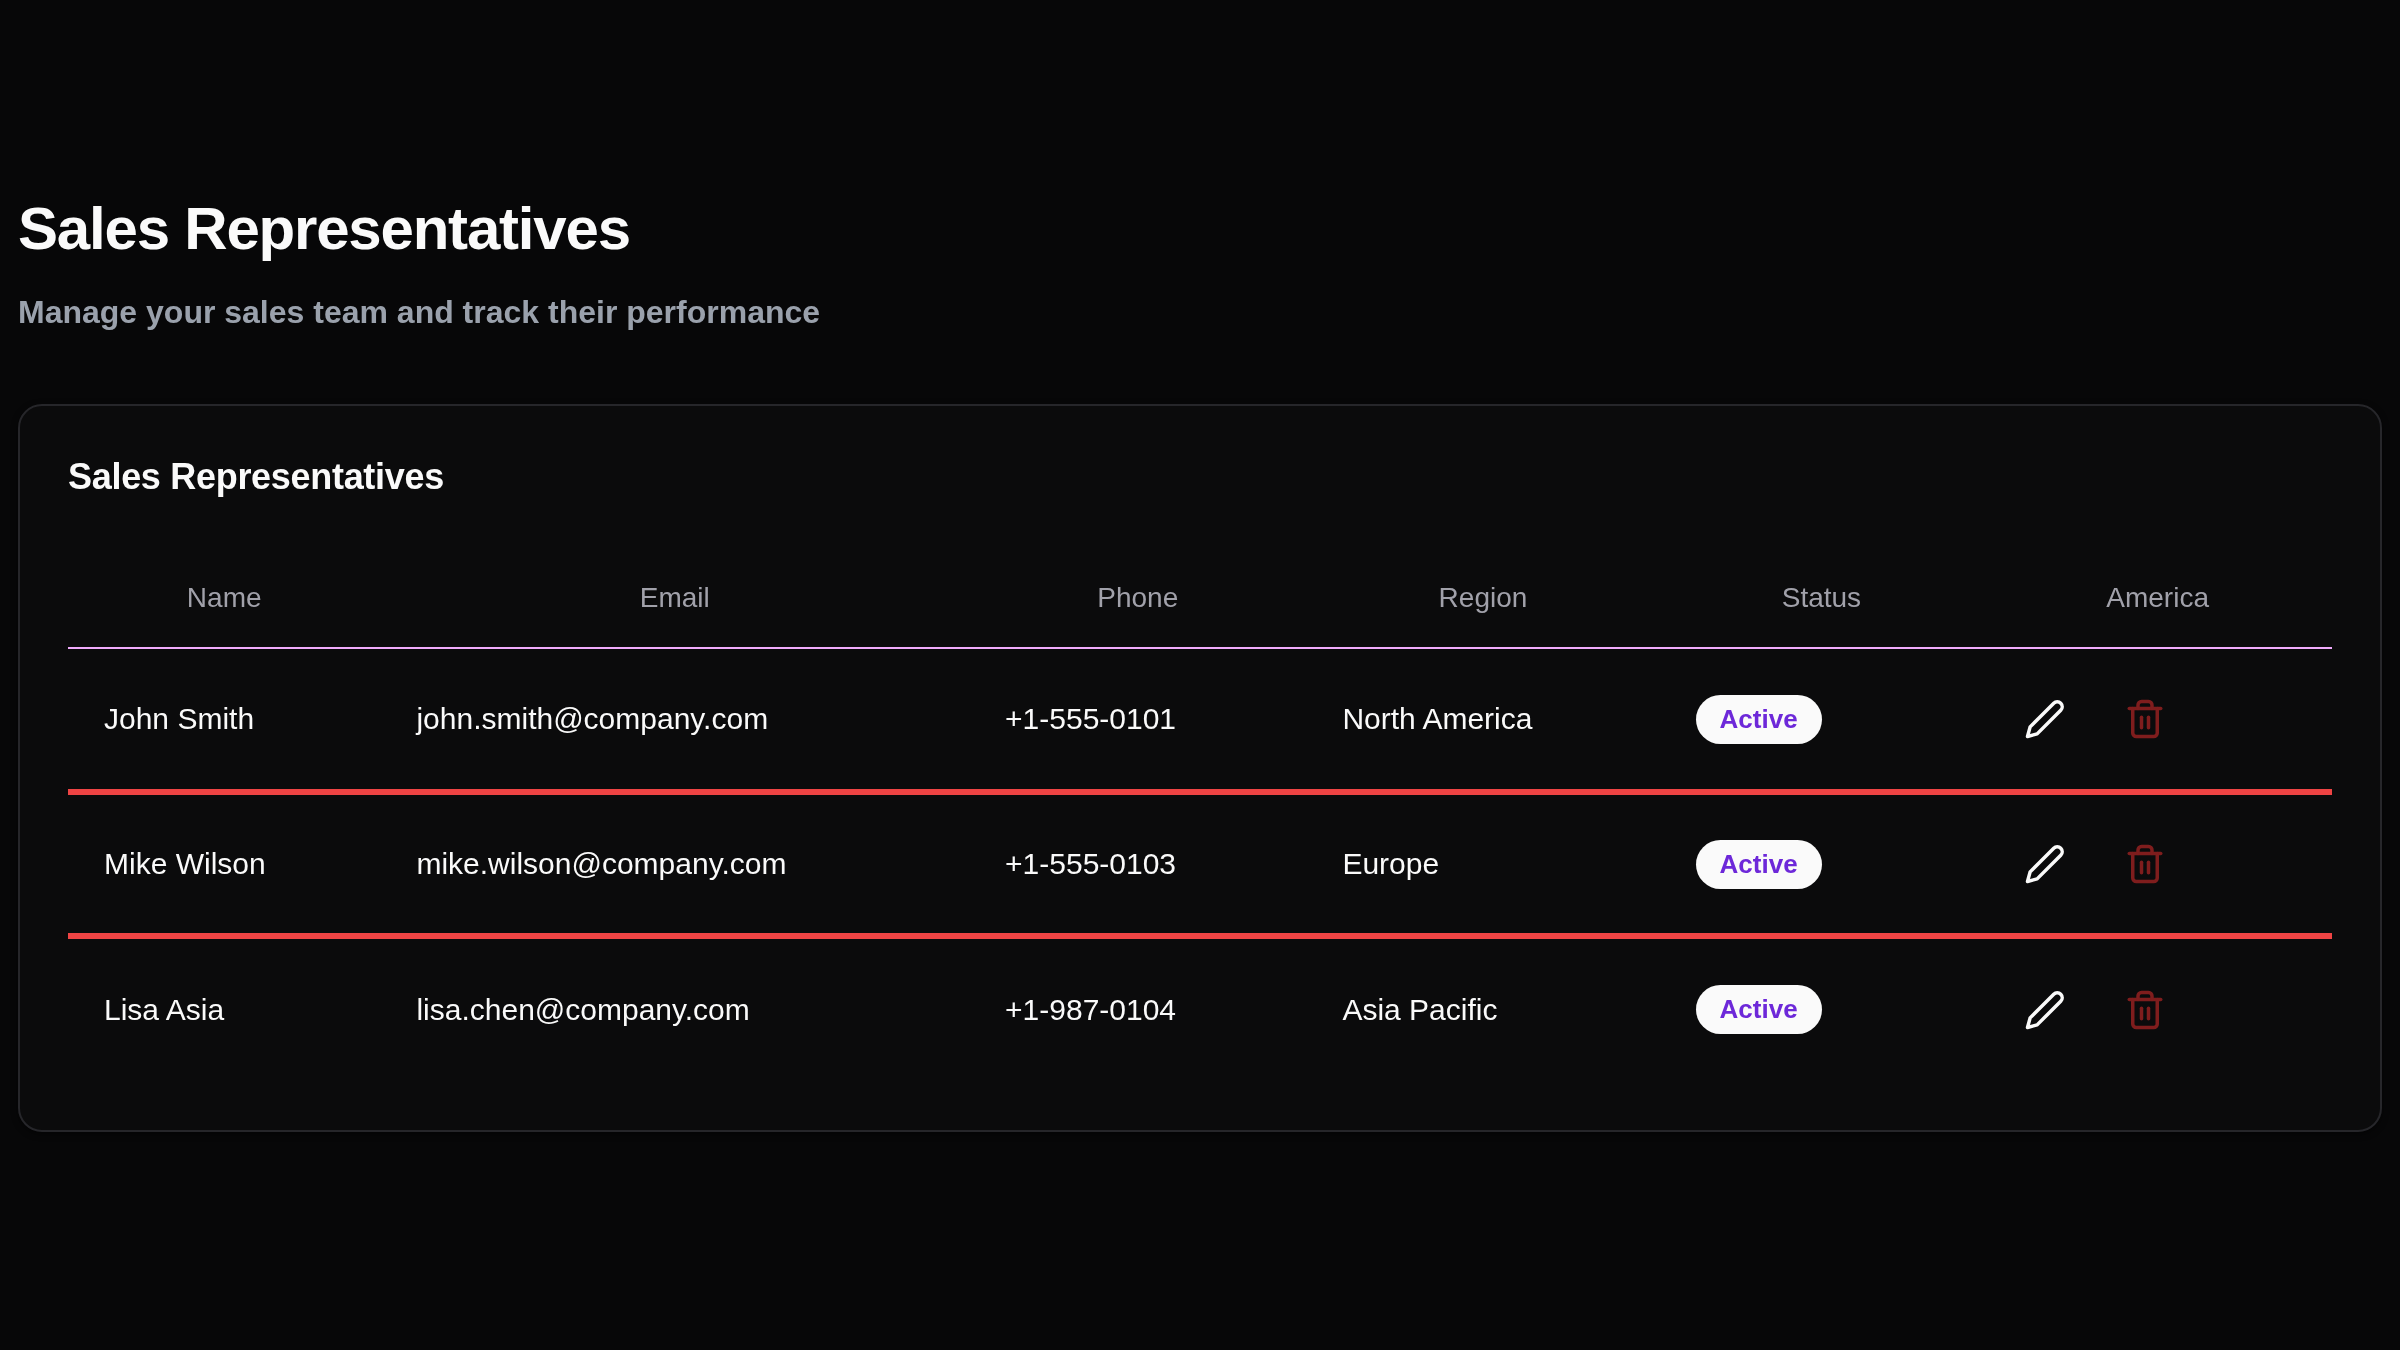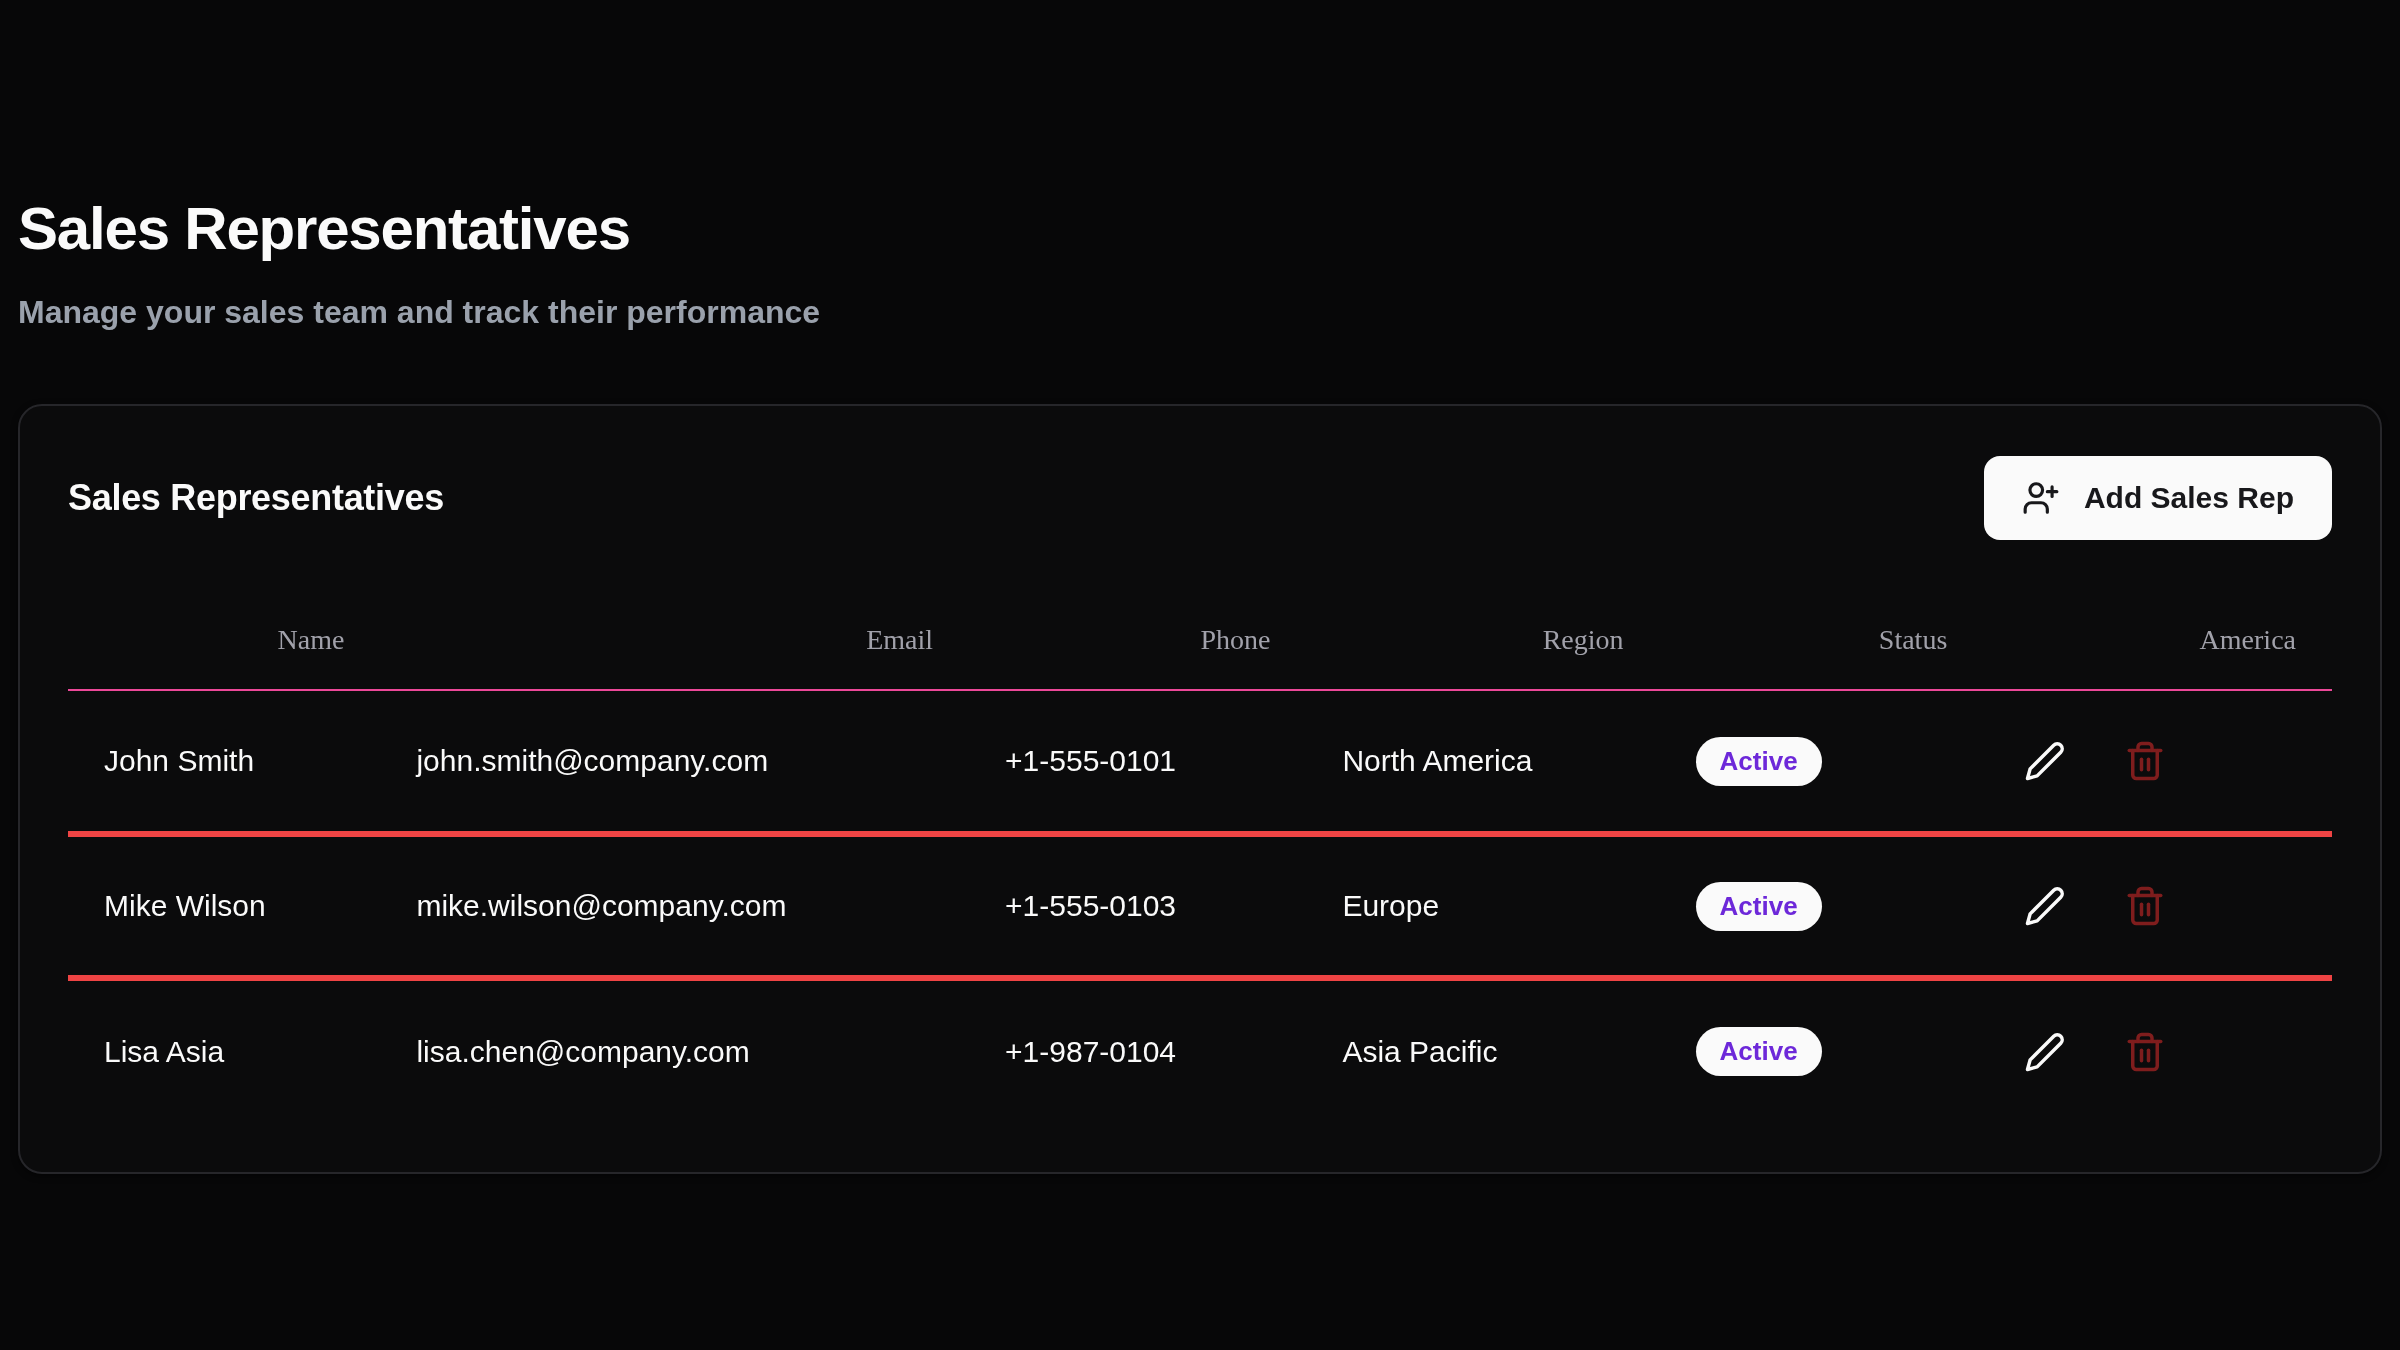--- a/index.html
+++ b/index.html
@@ -67,28 +67,27 @@
 
   
   table {
     width: 100%;
     border-collapse: collapse;
     margin-top: 50px;
     table-layout: fixed;
   }
   thead th {
     height: 100px;
-    text-align: right;
+    text-align: center;
     vertical-align: middle;
     font-size: 28px;
     font-weight: 500;
     color: #a1a1aa;
     padding: 0 36px;
-    border-bottom: 2px solid #ec4899;
-    font-family: Liberation Serif, serif;
+    border-bottom: 2px solid #f0abfc;
   }
   tbody td {
     height: 144px;
     vertical-align: middle;
     font-size: 30px;
     font-weight: 400;
     color: #fafafa;
     padding: 0 36px;
     border-bottom: 6px solid #ef4444;
   }
@@ -132,31 +131,20 @@
 </head>
 <body>
 
 <h1 class="page-title">Sales Representatives</h1>
 <p class="page-subtitle">Manage your sales team and track their performance</p>
 
 <section class="card">
 
   <div class="card-header">
     <h2 class="card-title">Sales Representatives</h2>
-    <button class="add-btn">
-      <span>
-        <svg width="38" height="38" viewBox="0 0 24 24" fill="none" stroke="#18181b" stroke-width="2" stroke-linecap="round" stroke-linejoin="round">
-          <path d="M16 21v-2a4 4 0 0 0-4-4H6a4 4 0 0 0-4 4v2"></path>
-          <circle cx="9" cy="7" r="4"></circle>
-          <line x1="19" y1="5" x2="19" y2="11"></line>
-          <line x1="16" y1="8" x2="22" y2="8"></line>
-        </svg>
-      </span>
-      <span>Add Sales Rep</span>
-    </button>
   </div>
 
   <table>
     <colgroup>
       <col style="width:13.8%">
       <col style="width:26.0%">
       <col style="width:14.9%">
       <col style="width:15.6%">
       <col style="width:14.3%">
       <col style="width:15.4%">

